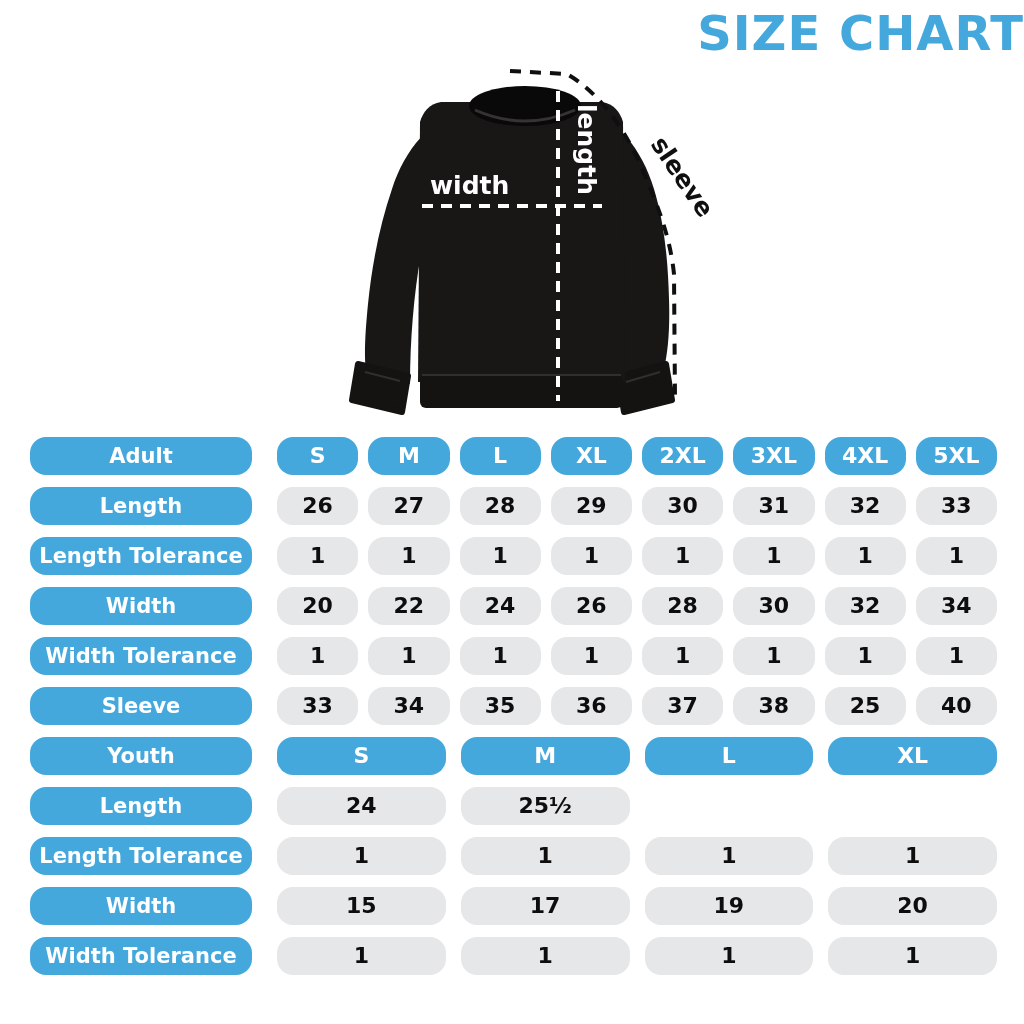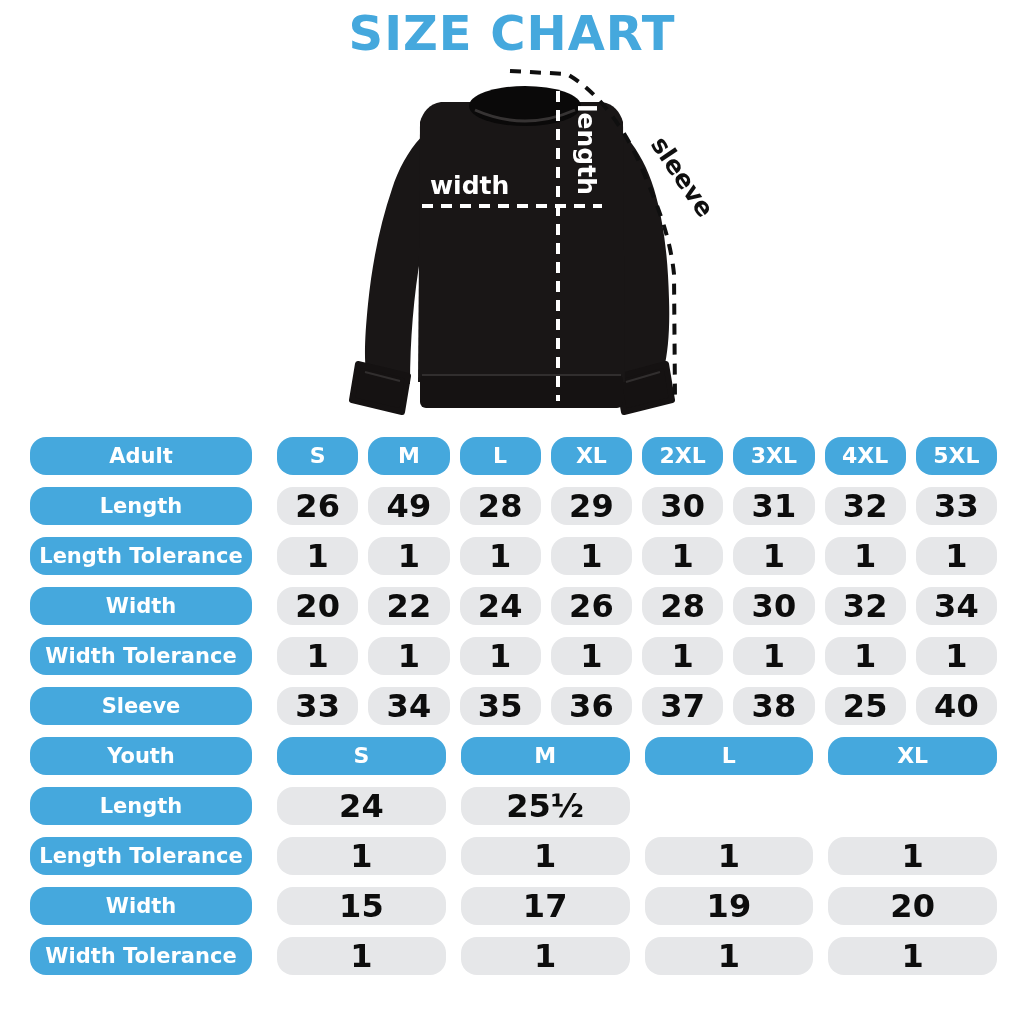--- a/index.html
+++ b/index.html
@@ -6,37 +6,37 @@
     --accent:#45A8DD;
     --cell-bg:#E6E7E9;
     --text-dark:#0D0D0D;
   }
   html,body{margin:0;padding:0;}
   body{
     width:1024px;height:1024px;background:#ffffff;overflow:hidden;
     font-family:"DejaVu Sans","Liberation Sans",sans-serif;
   }
   .page-title{
-    text-align:center;padding-top:8px;height:56px;
+    text-align:right;padding-top:8px;height:56px;
     font-size:48px;font-weight:bold;letter-spacing:1px;
     color:var(--accent);line-height:1.08;
   }
   .shirt-area{position:relative;height:373px;}
   .shirt-area svg{position:absolute;left:330px;top:0px;width:400px;height:373px;}
   .tables{padding:0 27px 0 30px;}
   .row{display:grid;grid-template-columns:222px 1fr;column-gap:25px;margin-bottom:12px;}
   .cells{display:grid;}
   .cells.cols-8{grid-template-columns:repeat(8,1fr);gap:10px;}
   .cells.cols-4{grid-template-columns:repeat(4,1fr);gap:15px;}
   .pill{
     height:38px;line-height:38px;border-radius:16px;text-align:center;
     font-weight:bold;white-space:nowrap;overflow:hidden;
   }
   .pill-blue{background:var(--accent);color:#ffffff;font-size:22px;}
-  .pill-gray{background:var(--cell-bg);color:var(--text-dark);font-size:32px;}
+  .pill-gray{background:var(--cell-bg);color:var(--text-dark);font-size:22px;}
   .label-pill{font-size:21px;}
   .youth-table{}
   svg text{font-family:"DejaVu Sans","Liberation Sans",sans-serif;font-weight:bold;}
 </style>
 </head>
 <body>
 
 <div class="page-title">SIZE CHART</div>
 
 <div class="shirt-area">
@@ -89,21 +89,21 @@
           <div class="pill pill-blue">2XL</div>
           <div class="pill pill-blue">3XL</div>
           <div class="pill pill-blue">4XL</div>
           <div class="pill pill-blue">5XL</div>
         </div>
       </div>
       <div class="row">
         <div class="pill pill-blue label-pill">Length</div>
         <div class="cells cols-8">
           <div class="pill pill-gray">26</div>
-          <div class="pill pill-gray">49</div>
+          <div class="pill pill-gray">27</div>
           <div class="pill pill-gray">28</div>
           <div class="pill pill-gray">29</div>
           <div class="pill pill-gray">30</div>
           <div class="pill pill-gray">31</div>
           <div class="pill pill-gray">32</div>
           <div class="pill pill-gray">33</div>
         </div>
       </div>
       <div class="row">
         <div class="pill pill-blue label-pill">Length Tolerance</div>

